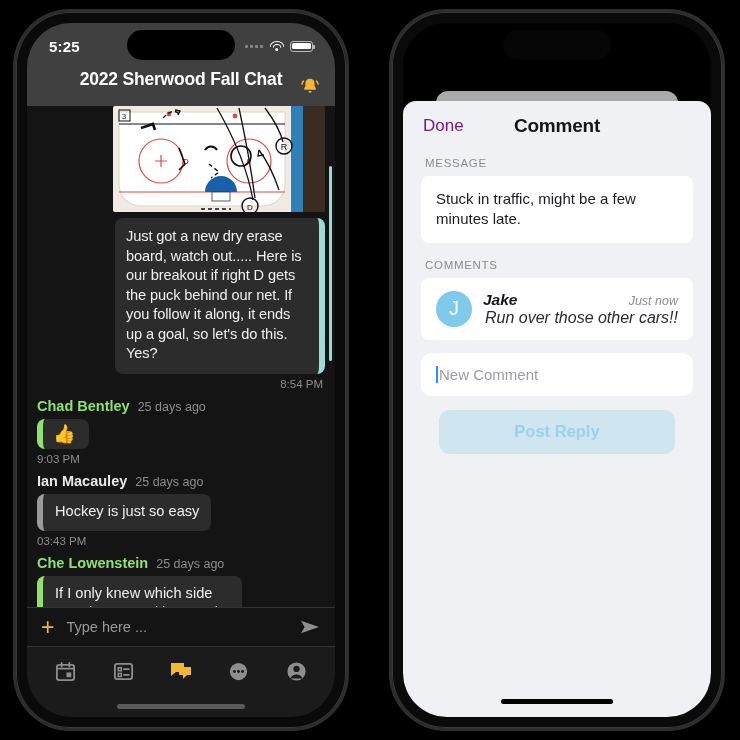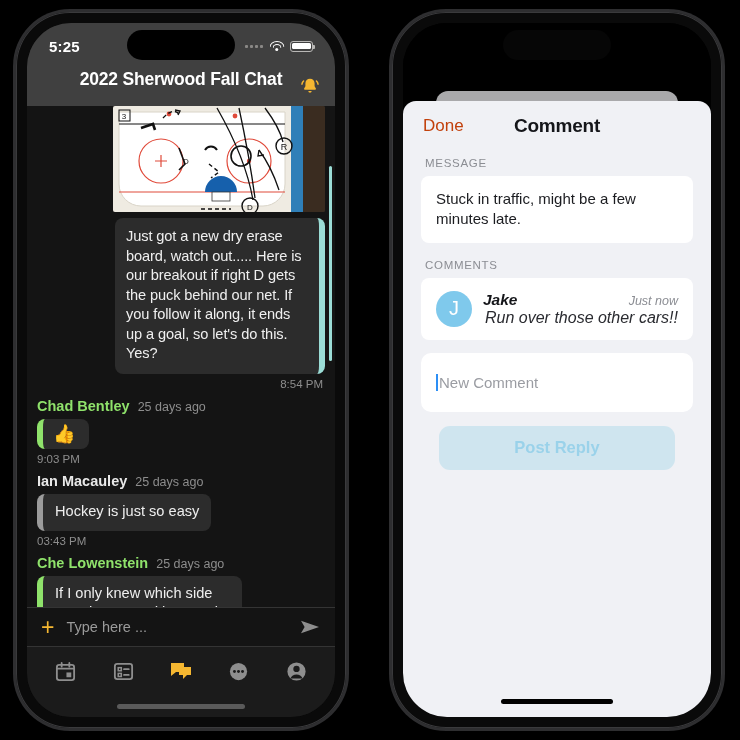--- a/index.html
+++ b/index.html
@@ -124,39 +124,39 @@
   .notch-r { position:absolute; left:50%; transform:translateX(-50%); top:7px; width:108px; height:30px; background:#060606; border-radius:18px; }
   .card-behind {
     position:absolute; left:33px; right:33px; top:68px; height:28px;
     background:#a9a9ab; border-radius:12px 12px 0 0;
   }
   .sheet {
     position:absolute; left:0; right:0; top:78px; bottom:0;
     background:#f0f1f5; border-radius:13px 13px 0 0;
   }
   .sheet-head { position:relative; height:50px; display:flex; align-items:center; }
-  .done-btn { position:absolute; left:20px; color:#c2410c; font-size:17px;text-align:right; }
+  .done-btn { position:absolute; left:20px; color:#701a75; font-size:17px;text-align:right; }
   .sheet-title { width:100%; text-align:center; font-size:19px; font-weight:700; color:#15161a; letter-spacing:-.2px; }
 
   .sec-label { font-size:11.5px; color:#8b8d93; letter-spacing:.7px; margin:6px 0 7px 22px; }
   .card {
     margin:0 18px; background:#fff; border-radius:8px; padding:13px 15px;
   }
   .msg-text { font-size:15px; color:#1b1c20; line-height:1.36; }
 
   .comment-row { display:flex; gap:11px; align-items:flex-start; }
   .avatar { flex:0 0 36px; width:36px; height:36px; border-radius:50%; background:#7fc9ec;
             color:#fff; font-size:20px; display:flex; align-items:center; justify-content:center; }
   .c-body { flex:1; min-width:0;font-style:italic; }
   .c-top { display:flex; align-items:baseline; }
   .c-name { font-size:15.5px; font-weight:700; color:#15161a; }
   .c-when { margin-left:auto; font-size:12.5px; color:#8b8d93; }
   .c-text { font-size:16px; color:#2a2b30; margin-top:0;text-align:right; }
 
-  .input-card { margin:13px 18px 0; background:#fff; border-radius:10px; padding:21px 15px; display:flex; align-items:flex-end; }
+  .input-card { margin:13px 18px 0; background:#fff; border-radius:10px; padding:13px 15px; display:flex; align-items:flex-end; }
   .caret { width:2px; height:17px; background:#2d8ff5; margin-right:1px; }
   .input-ph { font-size:15px; color:#9a9ca2; }
 
   .post-btn {
     margin:14px 36px 0; background:#cfe5ef; border-radius:11px; height:44px;
     display:flex; align-items:center; justify-content:center;
     color:#9ad2ea; font-size:16.5px; font-weight:700;
   }
   .home-ind-light { position:absolute; left:50%; transform:translateX(-50%); bottom:13px; width:112px; height:5px; background:#000; border-radius:3px; }
 </style>

